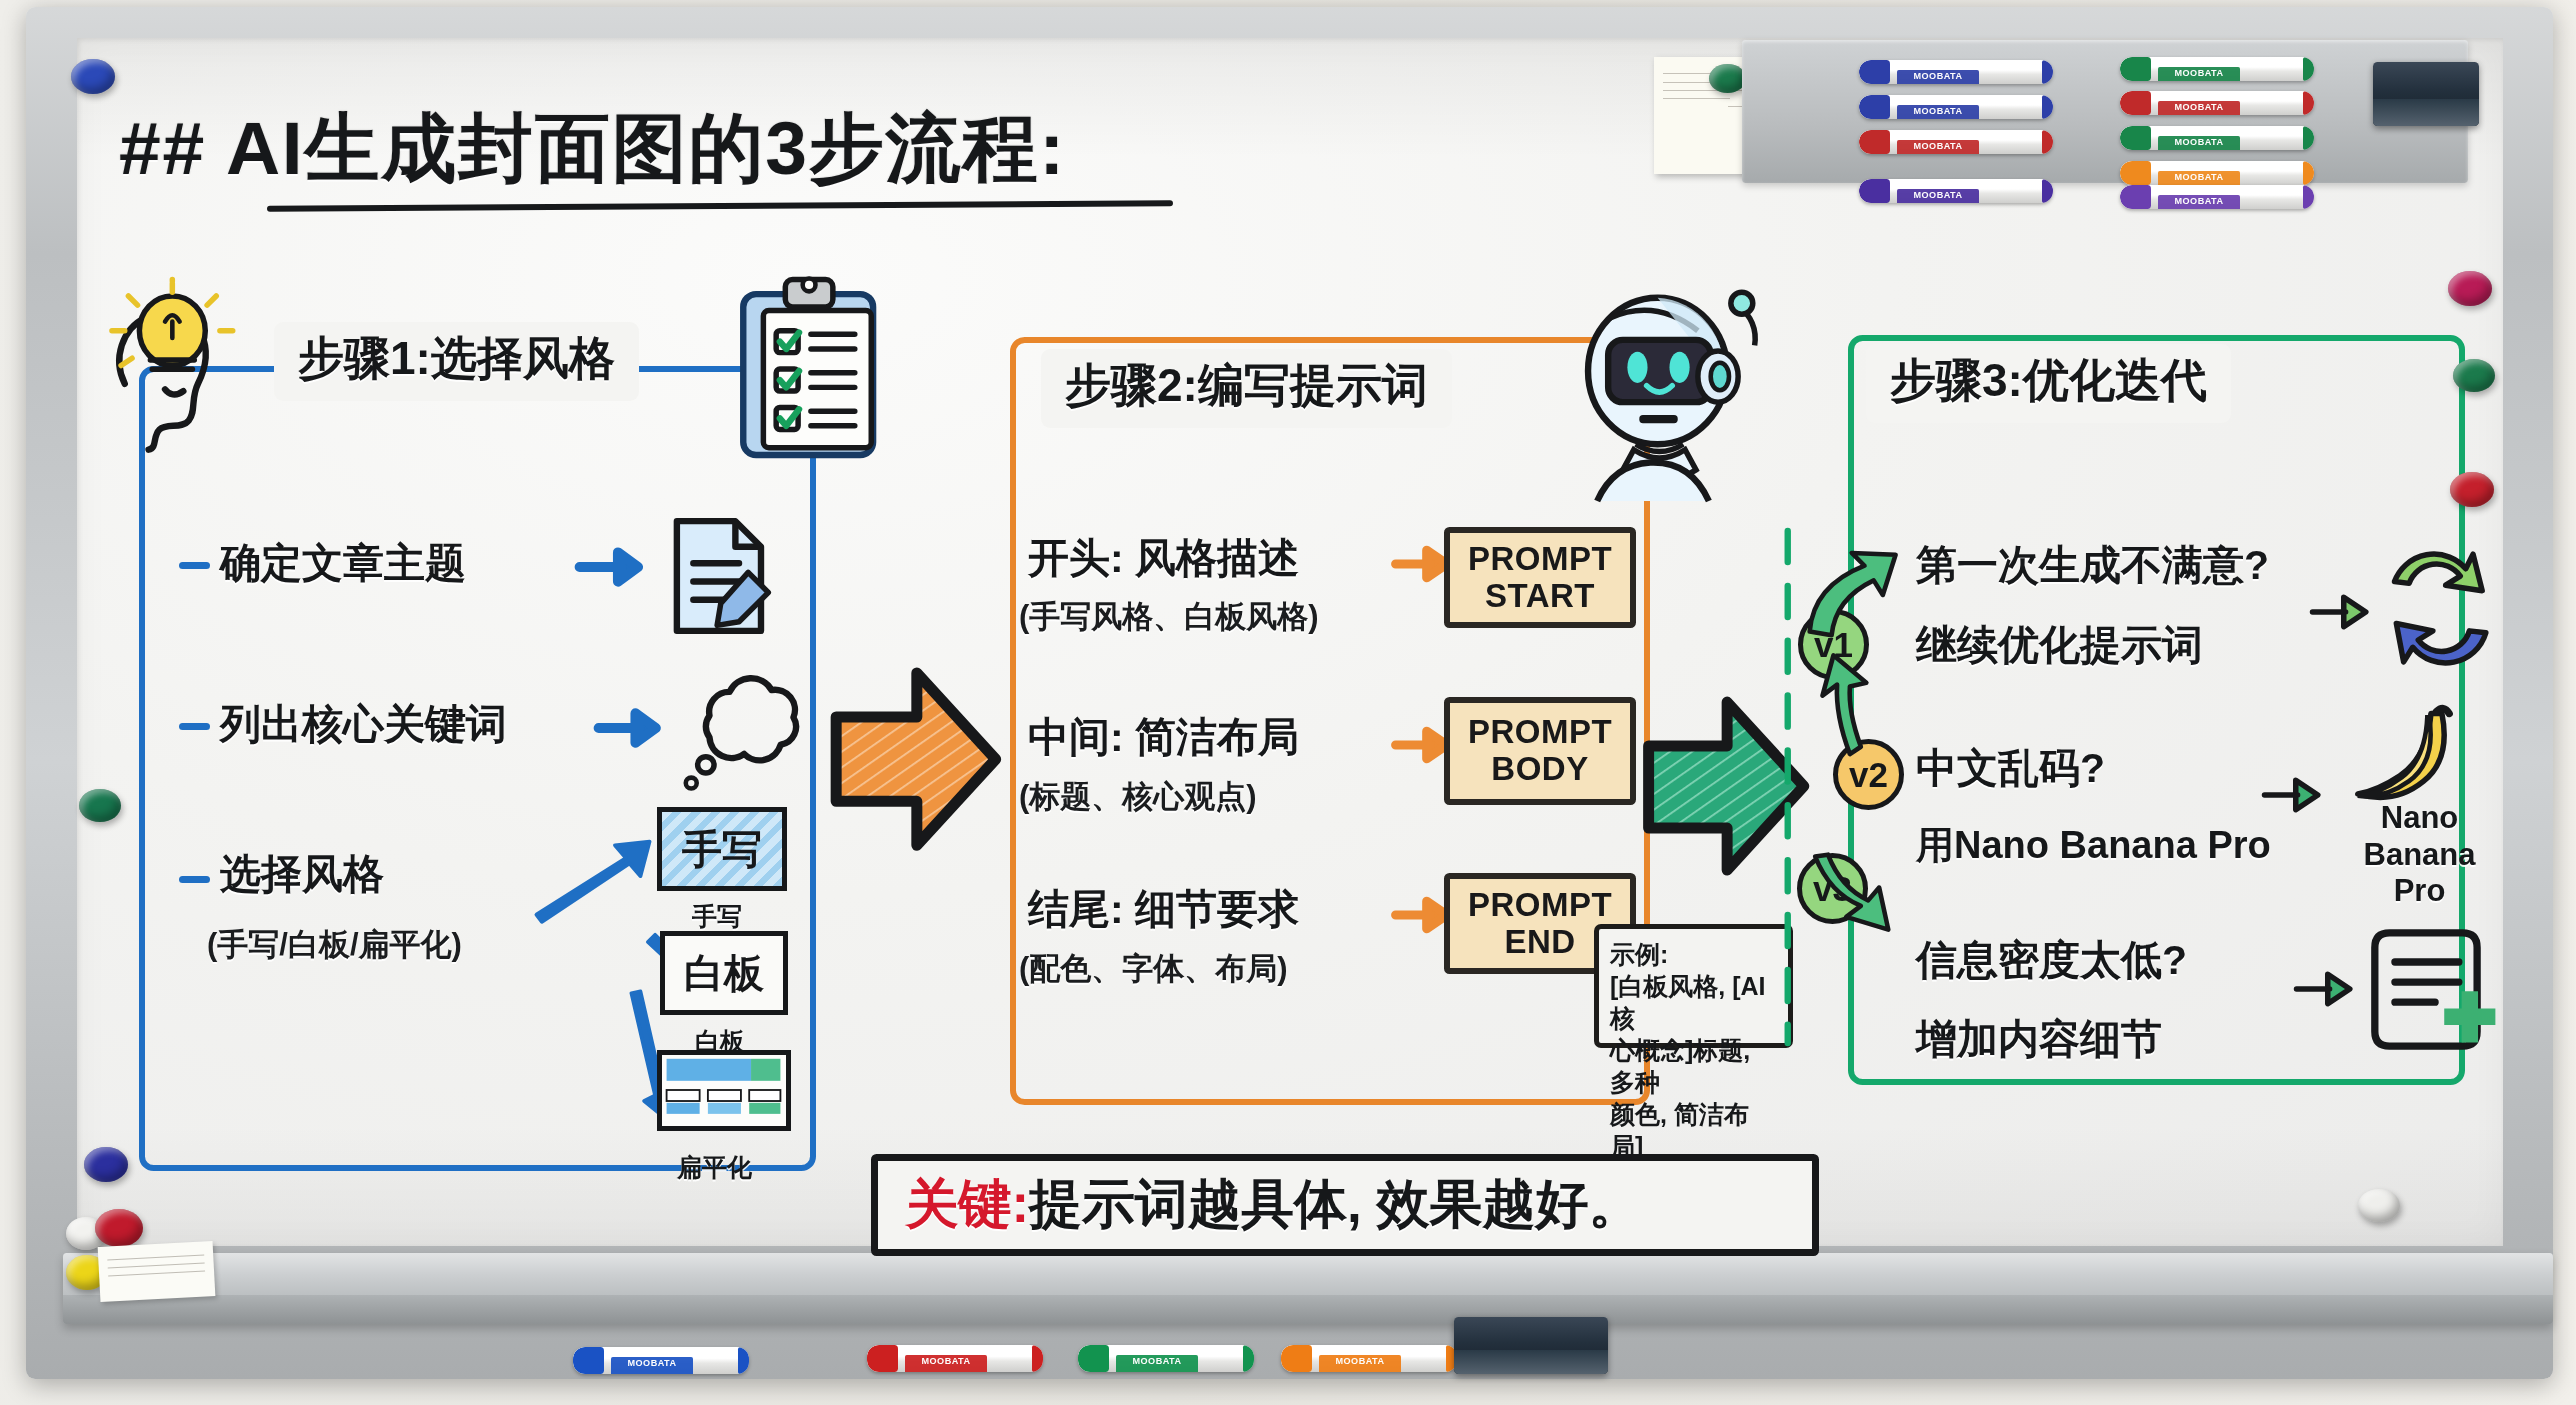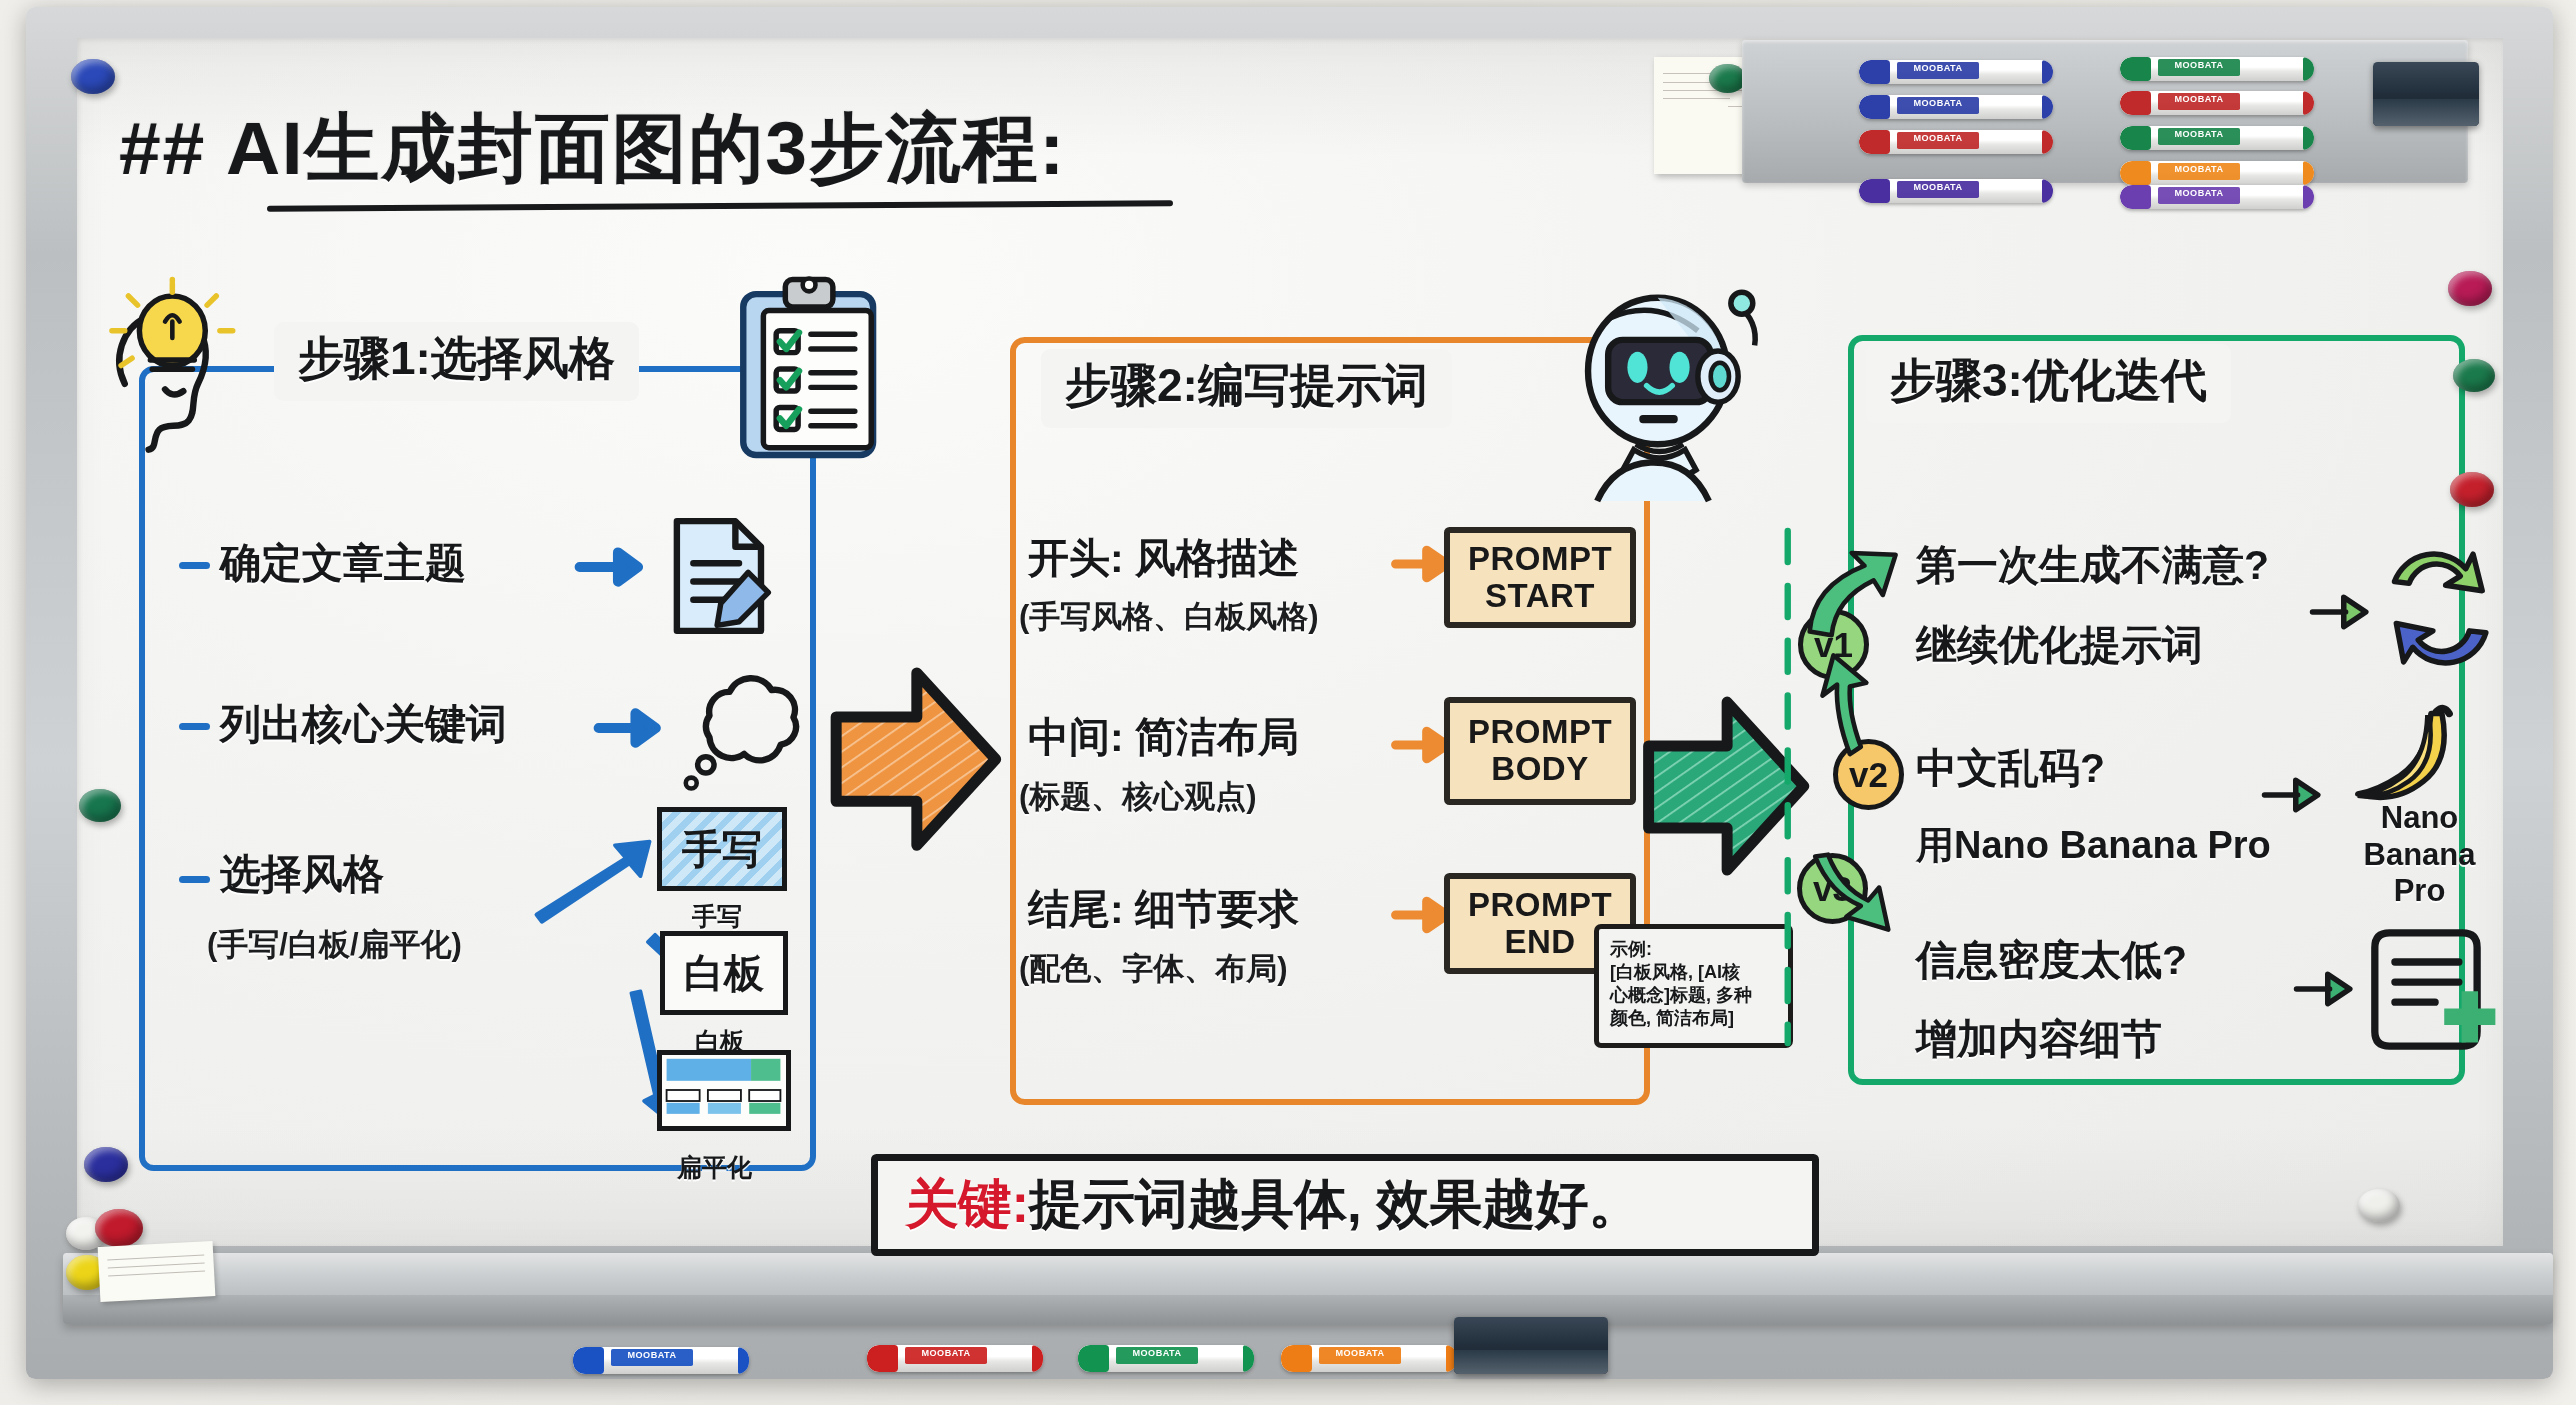--- a/index.html
+++ b/index.html
@@ -91,21 +91,21 @@
   
   .prompt-box{
     position:absolute; border:6.4px solid #2a2723; background:#f6e3bd; border-radius:5.5px;
     display:flex; flex-direction:column; align-items:center; justify-content:center;
     font-size:33px; font-weight:700; color:#19191a; line-height:1.12; letter-spacing:0.5px;
   }
 
   
   .callout{
     position:absolute; border:5.5px solid #1d1c1a; background:#f3f3f1; border-radius:7px;
-    font-size:18px; font-weight:700; color:#16181a; line-height:1.28; padding:9.1px 11px 11px;
+    font-size:25px; font-weight:700; color:#16181a; line-height:1.28; padding:9.1px 11px 11px;
   }
 
   
   .vnode{
     position:absolute; width:71px;height:71px;border-radius:50%;
     border:5.5px solid #17181a; display:flex;align-items:center;justify-content:center;
     font-size:35px;font-weight:700;color:#16181a;
   }
   .v-green{ background:#95d67f; }
   .v-amber{ background:#f6c86a; }
@@ -129,21 +129,21 @@
     border-radius:3.7px; box-shadow:inset 0 1.8px 3.7px rgba(255,255,255,.5), 0 2.7px 7.3px rgba(0,0,0,.18);
   }
   .marker{
     position:absolute; height:24px; border-radius:12px;
     background:linear-gradient(180deg,#ffffff 0 42%, #e7e7e5 60%, #cfcfcd 100%);
     box-shadow:0 1.8px 3.7px rgba(0,0,0,.3);
     overflow:hidden;
   }
   .marker .cap{ position:absolute;left:0;top:0;width:31px;height:100%;border-radius:12px 3.7px 3.7px 12px; }
   .marker .tail{ position:absolute;right:0;top:0;width:11px;height:100%;border-radius:3.7px 12px 12px 3.7px; }
-  .marker .brand{ position:absolute;left:38px;top:2px;height:17px;width:82px;border-radius:1.8px;opacity:.92;
+  .marker .brand{ position:absolute;left:38px;top:10px;height:25px;width:82px;border-radius:1.8px;opacity:.92;
      font-size:9.1px;color:#fff;text-align:center;line-height:12.8px;font-weight:700;letter-spacing:0.5px;}
   .eraser{ position:absolute; border-radius:4.6px;
      background:linear-gradient(180deg,#3a4756,#23303d 45%,#161f28);
      box-shadow:0 2.7px 6.4px rgba(0,0,0,.4); }
   .eraser-felt{position:absolute;left:0;bottom:0;width:100%;height:42%;
      background:linear-gradient(180deg,#2a3a47,#55626e);border-radius:0 0 4.6px 4.6px;}
 
   .sticky{
     position:absolute; background:#fbfaf2; box-shadow:1.8px 2.7px 6.4px rgba(0,0,0,.25);
     font-size:8.2px; color:#6a655c; padding:9.1px 7.3px; line-height:1.9; font-family:"Liberation Serif",serif;

